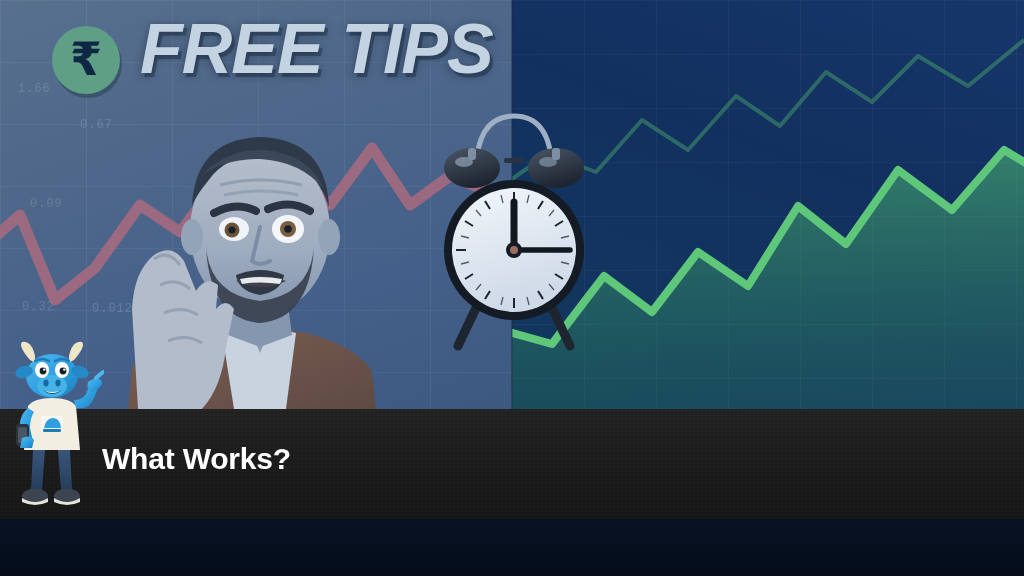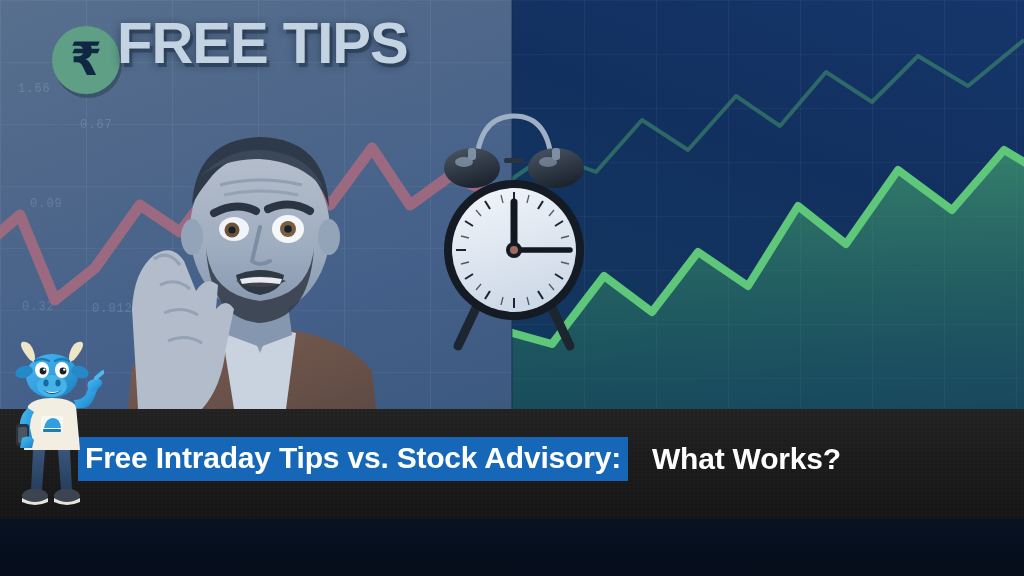--- a/index.html
+++ b/index.html
@@ -32,22 +32,22 @@
 
   
   .person { position:absolute; bottom:0; }
 
   
   .pL { left:110px; bottom:0; width:280px; height:300px; }
 
   
   .headline { position:absolute; top:14px; font-weight:bold; letter-spacing:-1px;
      white-space:nowrap; line-height:1; }
-  .hl-free { left:117px; font-size:58px; color:#c3d3e2;
-     text-shadow: 3px 4px 0 rgba(20,35,55,.40), 0 2px 10px rgba(10,20,35,.45); }
+  .hl-free { left:140px; font-size:70px; color:#c3d3e2;
+     text-shadow: 3px 4px 0 rgba(20,35,55,.40), 0 2px 10px rgba(10,20,35,.45); font-style: italic; }
 
   .rupee-badge { position:absolute; left:52px; top:26px; width:68px; height:68px;
      border-radius:50%; background:#5e9f86; display:flex; align-items:center;
      justify-content:center; box-shadow:2px 4px 0 rgba(20,40,55,.35); }
   .rupee-badge span { color:#0f2742; font-size:46px; font-weight:bold; line-height:1;
      margin-top:-3px; font-family:"DejaVu Sans", sans-serif; }
 
   
   .clock-wrap { position:absolute; left:438px; top:110px; width:152px; height:250px; }
 
@@ -239,21 +239,20 @@
       <circle cx="76" cy="140" r="4" fill="#9e6b62"></circle>
     </svg>
   </div>
 
   <div class="bottom-bar">
     <div class="noise"></div>
   </div>
   <div class="footer-dark"></div>
 
   <div class="title-line">
-    <span class="title-hl">Free Intraday Tips vs. Stock Advisory:</span>
     <span class="title-rest">What Works?</span>
   </div>
 
   <svg class="mascot" viewBox="0 0 104 172">
     <defs>
       <linearGradient id="bullBody" x1="0" y1="0" x2="1" y2="1">
         <stop offset="0%" stop-color="#4fb8ef"></stop>
           <stop offset="55%" stop-color="#2f9fe0"></stop>
         <stop offset="100%" stop-color="#1c7cb8"></stop>
       </linearGradient>

